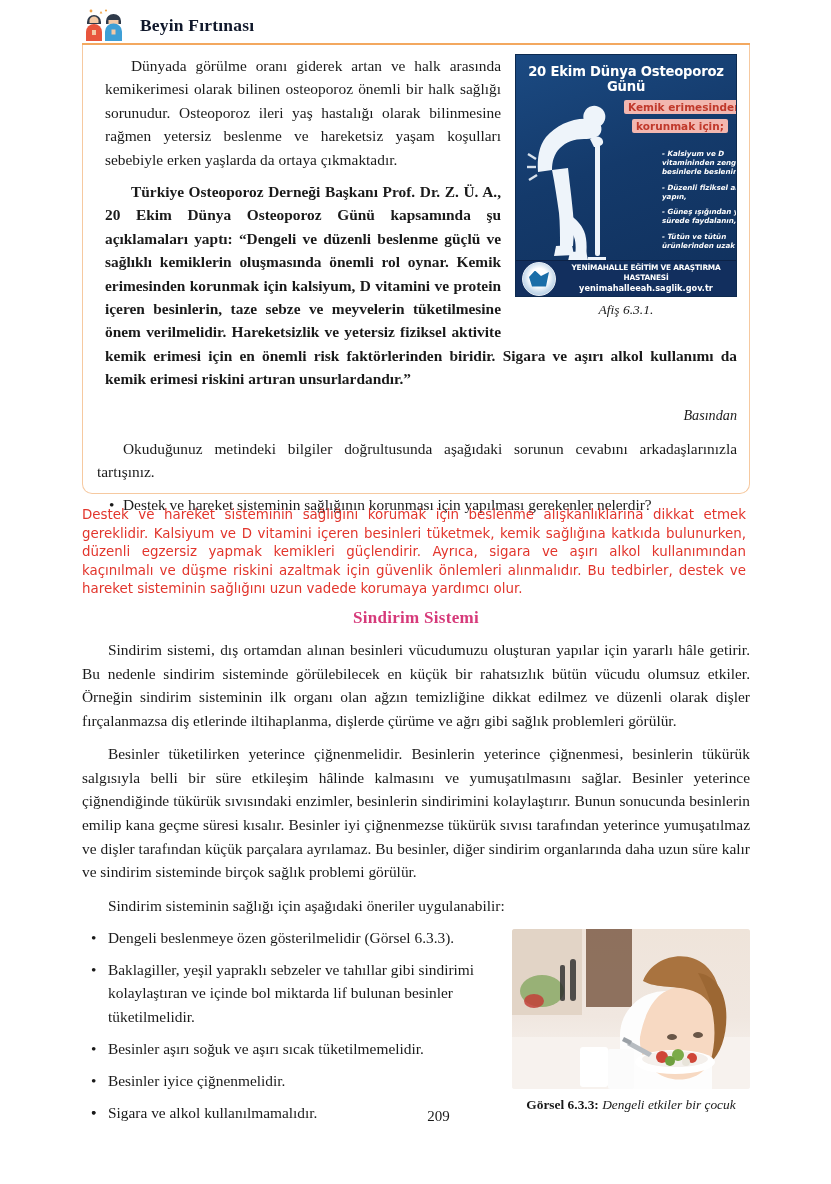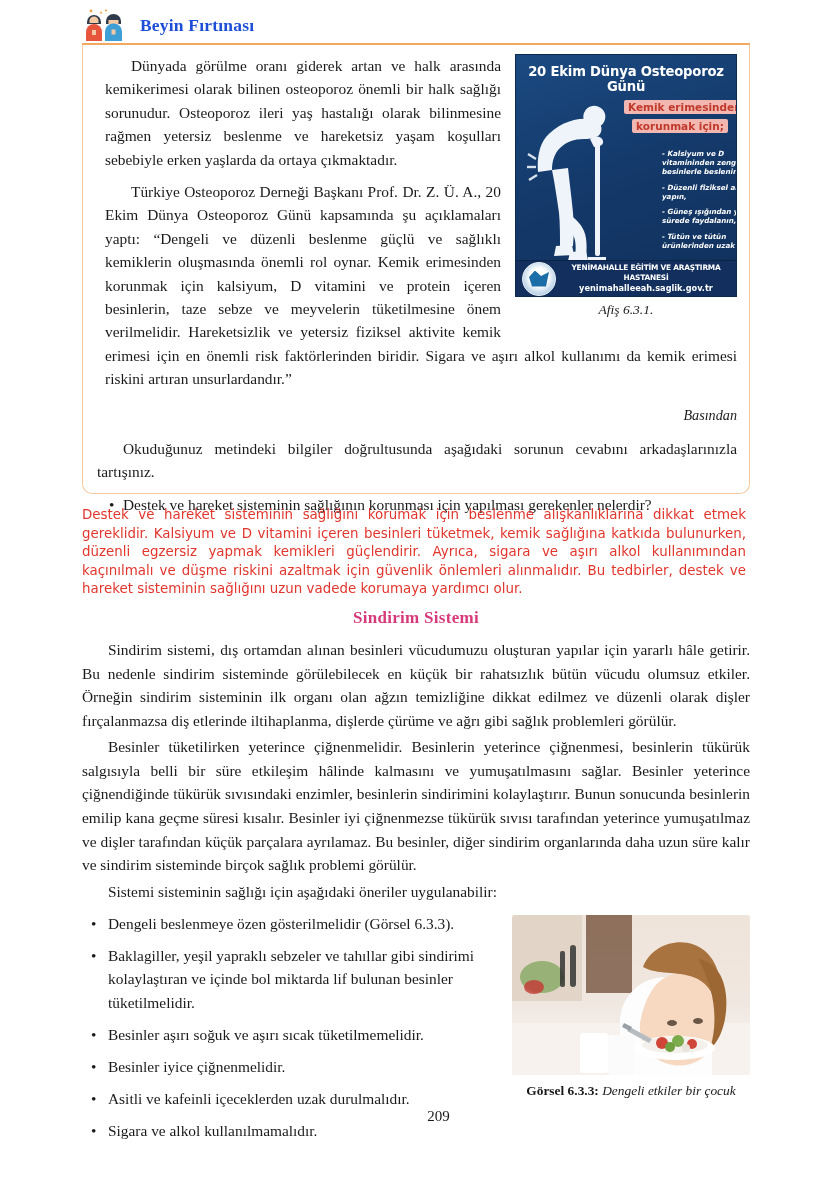--- a/index.html
+++ b/index.html
@@ -30,21 +30,21 @@
   .header-icon {
     width: 46px;
     height: 34px;
     flex: 0 0 auto;
     position: relative;
   }
   .header-title {
     font-family: "Liberation Serif", serif;
     font-weight: bold;
     font-size: 17.5px;
-    color: #1d4ed8;
+    color: #0f172a;
     letter-spacing: .2px;
   }
   .header-rule {
     position: absolute;
     left: 82px;
     top: 43px;
     width: 668px;
     height: 2px;
     background: #f3a85f;
   }
@@ -187,21 +187,21 @@
   }
 
   .bodytext p {
     margin: 0 0 0 8px;
     font-size: 15.4px;
     line-height: 1.52;
     text-align: justify;
     text-indent: 26px;
     hyphens: manual;
   }
-  .bodytext p + p { margin-top: 9px; }
+  .bodytext p + p { margin-top: 9px; font-weight: bold; }
   .attr {
     margin-top: 14px;
     text-align: right;
     font-style: italic;
     font-size: 14.2px;
     line-height: 1.45;
     clear: both;
   }
   .q-intro {
     margin-top: 12px;
@@ -256,21 +256,21 @@
     top: 638px;
     width: 668px;
   }
   .lower p {
     margin: 0;
     font-size: 15.4px;
     line-height: 1.53;
     text-align: justify;
     text-indent: 26px;
   }
-  .lower p + p { margin-top: 3px; }
+  .lower p + p { margin-top: 10px; }
 
   .photo-wrap {
     float: right;
     width: 238px;
     margin: 12px 0 0 18px;
   }
   .photo {
     width: 238px;
     height: 160px;
     position: relative;
@@ -406,21 +406,21 @@
 </div>
 
 <div class="answer">Destek ve hareket sisteminin sağlığını korumak için beslenme alışkanlıklarına dikkat etmek gereklidir. Kalsiyum ve D vitamini içeren besinleri tüketmek, kemik sağlığına katkıda bulunurken, düzenli egzersiz yapmak kemikleri güçlendirir. Ayrıca, sigara ve aşırı alkol kullanımından kaçınılmalı ve düşme riskini azaltmak için güvenlik önlemleri alınmalıdır. Bu tedbirler, destek ve hareket sisteminin sağlığını uzun vadede korumaya yardımcı olur.</div>
 
 <div class="section-heading">Sindirim Sistemi</div>
 
 <div class="lower">
 
   <p>Sindirim sistemi, dış ortamdan alınan besinleri vücudumuzu oluşturan yapılar için yararlı hâle getirir. Bu nedenle sindirim sisteminde görülebilecek en küçük bir rahatsızlık bütün vücudu olumsuz etkiler. Örneğin sindirim sisteminin ilk organı olan ağzın temizliğine dikkat edilmez ve düzenli olarak dişler fırçalanmazsa diş etlerinde iltihaplanma, dişlerde çürüme ve ağrı gibi sağlık problemleri görülür.</p>
   <p>Besinler tüketilirken yeterince çiğnenmelidir. Besinlerin yeterince çiğnenmesi, besinlerin tükürük salgısıyla belli bir süre etkileşim hâlinde kalmasını ve yumuşatılmasını sağlar. Besinler yeterince çiğnendiğinde tükürük sıvısındaki enzimler, besinlerin sindirimini kolaylaştırır. Bunun sonucunda besinlerin emilip kana geçme süresi kısalır. Besinler iyi çiğnenmezse tükürük sıvısı tarafından yeterince yumuşatılmaz ve dişler tarafından küçük parçalara ayrılamaz. Bu besinler, diğer sindirim organlarında daha uzun süre kalır ve sindirim sisteminde birçok sağlık problemi görülür.</p>
-  <p>Sistemi sisteminin sağlığı için aşağıdaki öneriler uygulanabilir:</p>
+  <p>Sindirim sisteminin sağlığı için aşağıdaki öneriler uygulanabilir:</p>
 
   <div class="photo-wrap">
     <div class="photo">
       <svg viewBox="0 0 238 160" width="238" height="160" aria-hidden="true">
         <defs>
           <linearGradient id="bg" x1="0" y1="0" x2="0" y2="1">
             <stop offset="0%" stop-color="#efe4da"></stop>
             <stop offset="55%" stop-color="#f0e7e0"></stop>
             <stop offset="100%" stop-color="#faf7f4"></stop>
           </linearGradient>
@@ -471,21 +471,20 @@
     <div class="bi">
       <span class="dot">•</span>
       <span>Besinler aşırı soğuk ve aşırı sıcak tüketilmemelidir.</span>
     </div>
     <div class="bi">
       <span class="dot">•</span>
       <span>Besinler iyice çiğnenmelidir.</span>
     </div>
     <div class="bi">
       <span class="dot">•</span>
-      <span>Asitli ve kafeinli içeceklerden uzak durulmalıdır.</span>
     </div>
     <div class="bi">
       <span class="dot">•</span>
       <span>Sigara ve alkol kullanılmamalıdır.</span>
     </div>
   </div>
 
 </div>
 
 <div class="pageno">209</div>

